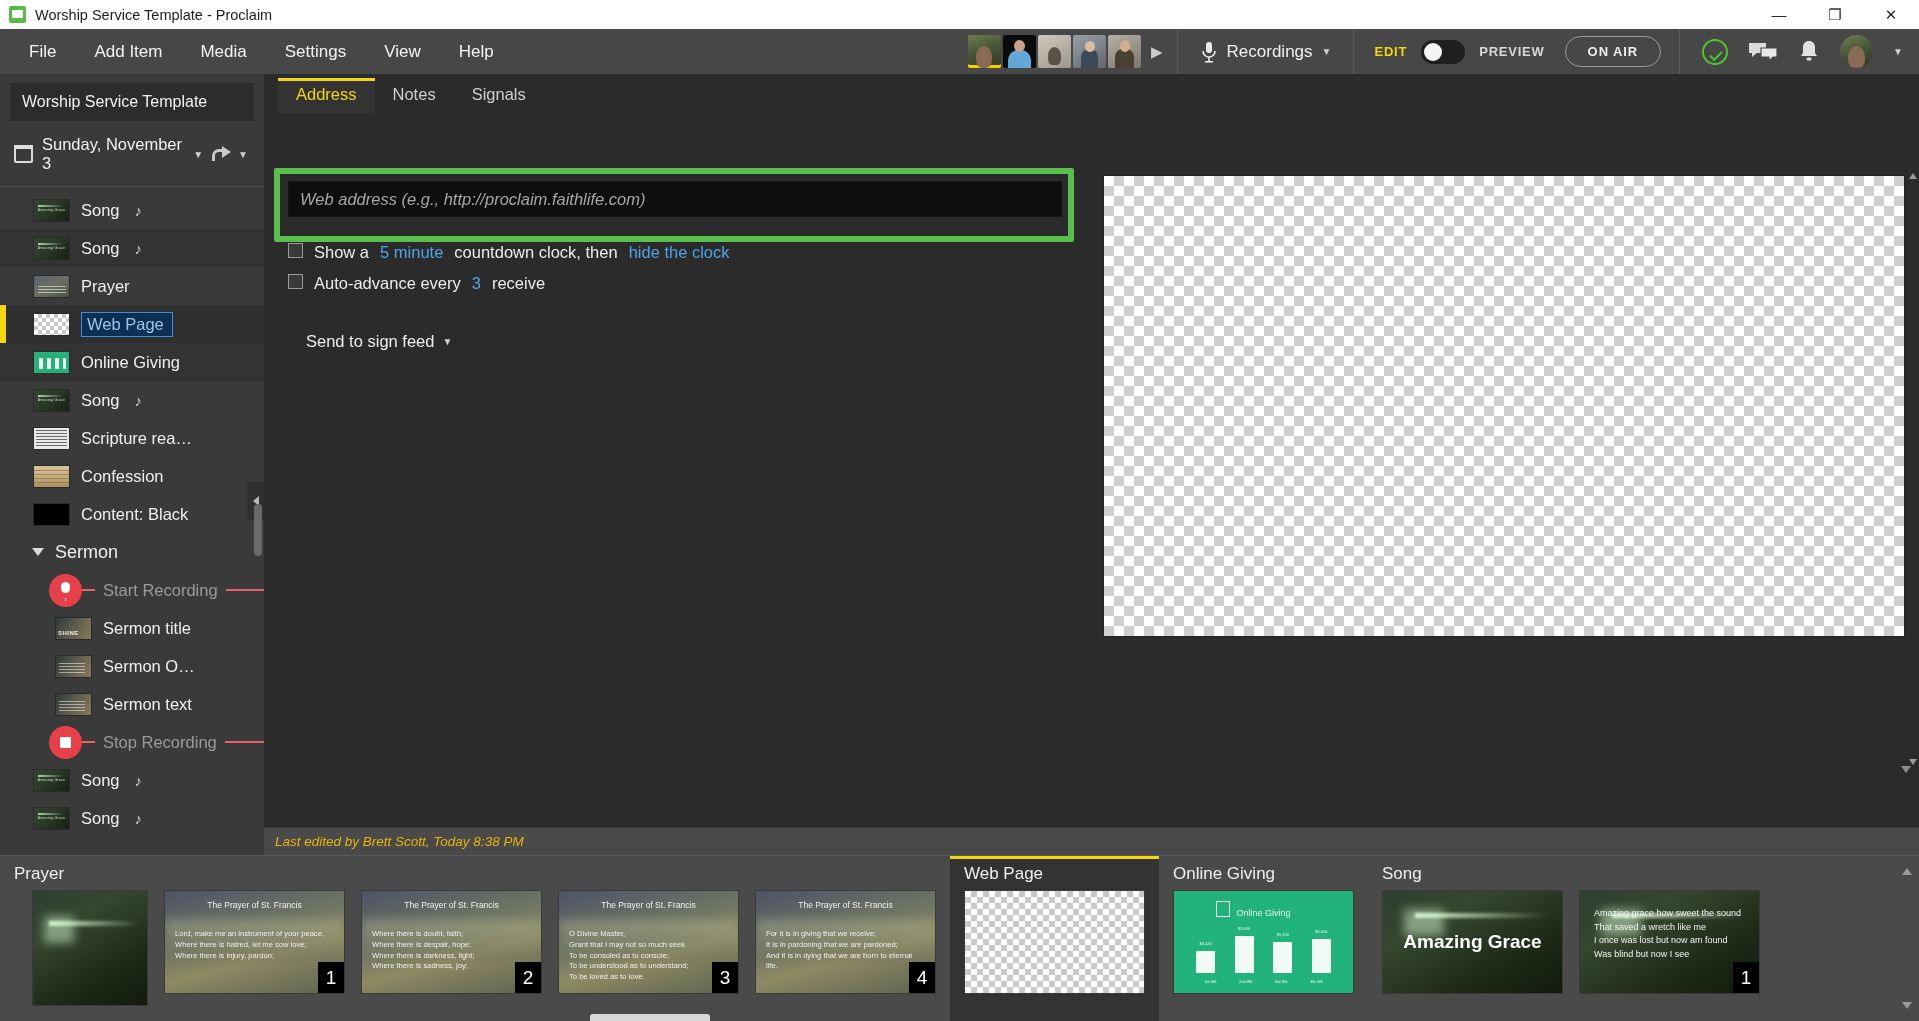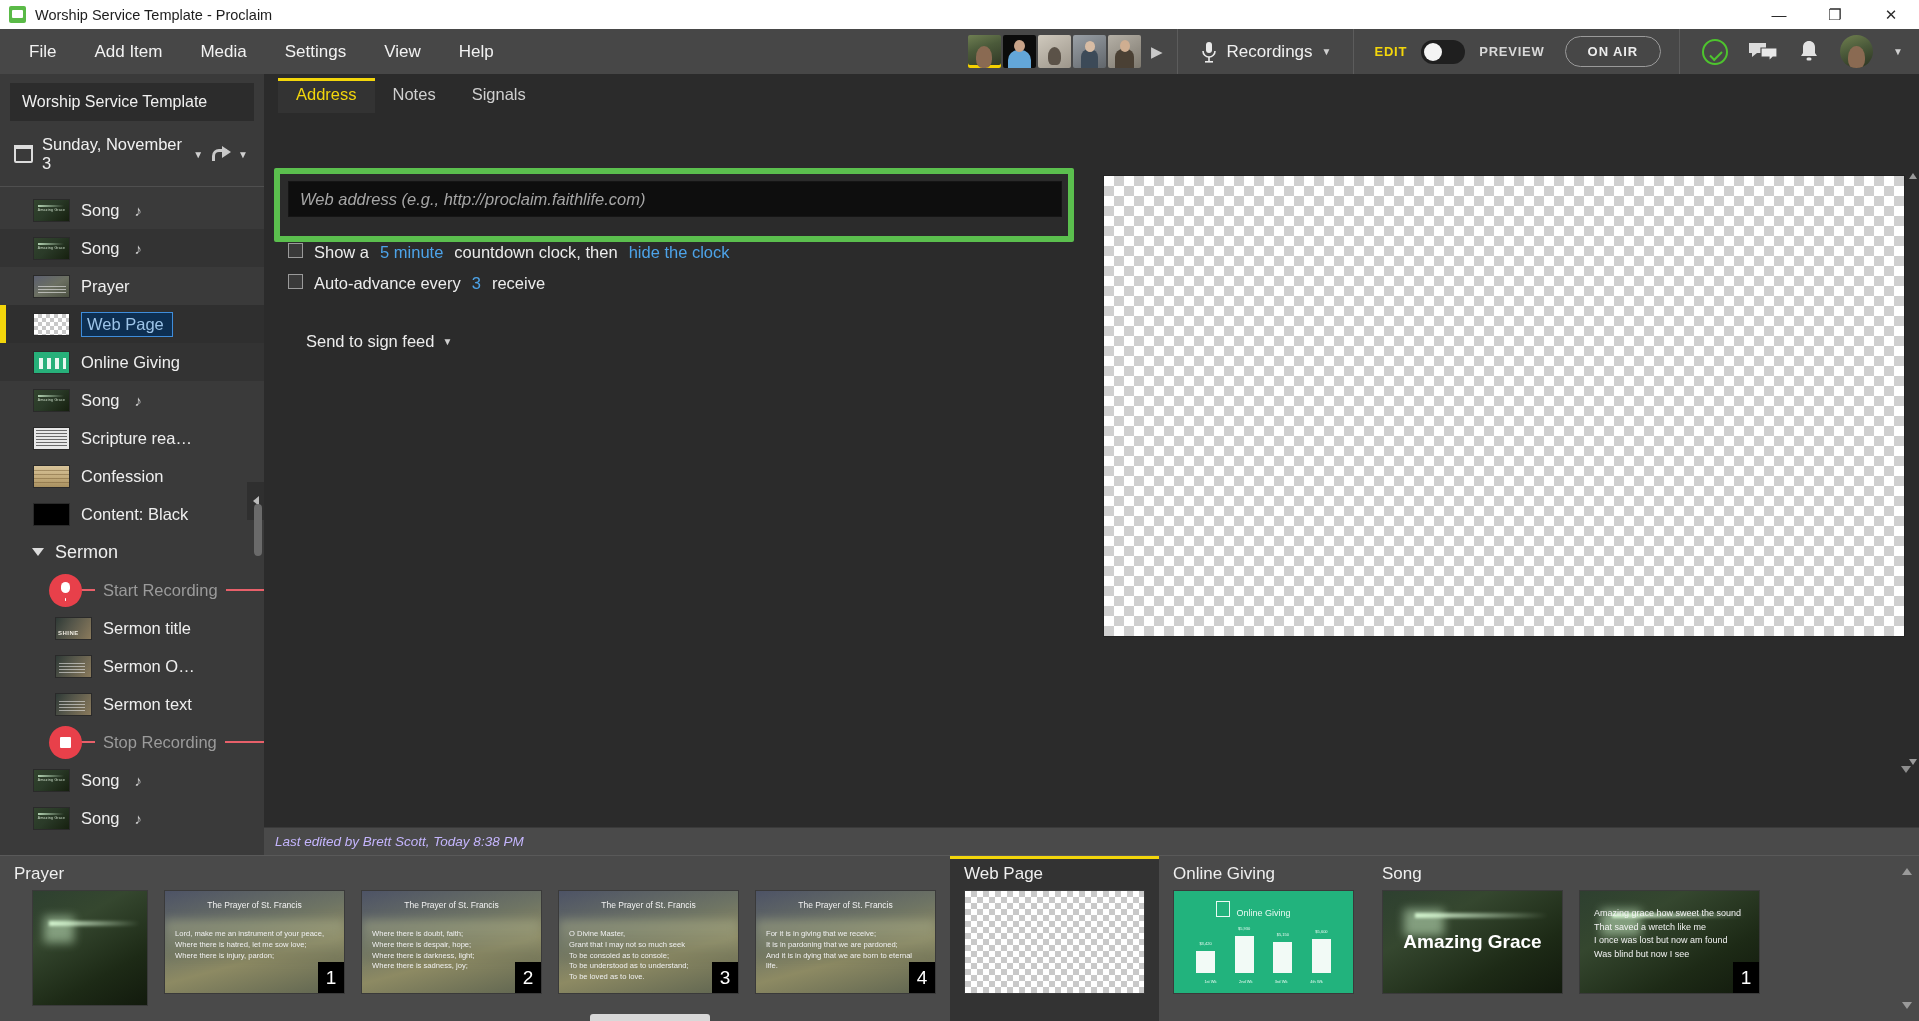--- a/index.html
+++ b/index.html
@@ -261,21 +261,21 @@
   #editor-vscroll2:after{
     content:"";position:absolute;left:1px;top:0;width:0;height:0;
     border-left:4px solid transparent;border-right:4px solid transparent;border-top:6px solid #9a9a9a;
   }
   #slide-scroll-down{
     position:absolute;right:8px;bottom:6px;width:0;height:0;
     border-left:5px solid transparent;border-right:5px solid transparent;border-top:7px solid #8d8d8d;
   }
   #statusbar{
     height:28px;background:#4a4a4a;display:flex;align-items:center;padding-left:11px;
-    font-size:13.5px;font-style:italic;color:#c4b5fd;border-top:1px solid #3a3a3a;
+    font-size:13.5px;font-style:italic;color:#eab308;border-top:1px solid #3a3a3a;
   }
   
   #filmstrip{
     height:166px;background:#4a4a4a;display:flex;position:relative;overflow:hidden;border-top:1px solid #595959;
   }
   .fs-group{display:flex;flex-direction:column;padding:8px 0 0 0;flex:none;}
   .fs-group.sel{background:#333333;border-top:3px solid #f3d60b;padding-top:5px;}
   .fs-title{font-size:17px;color:#efefef;padding:0 0 7px 14px;height:26px;}
   .fs-slides{display:flex;gap:16px;padding:0 14px;}
   .fs-slide{

